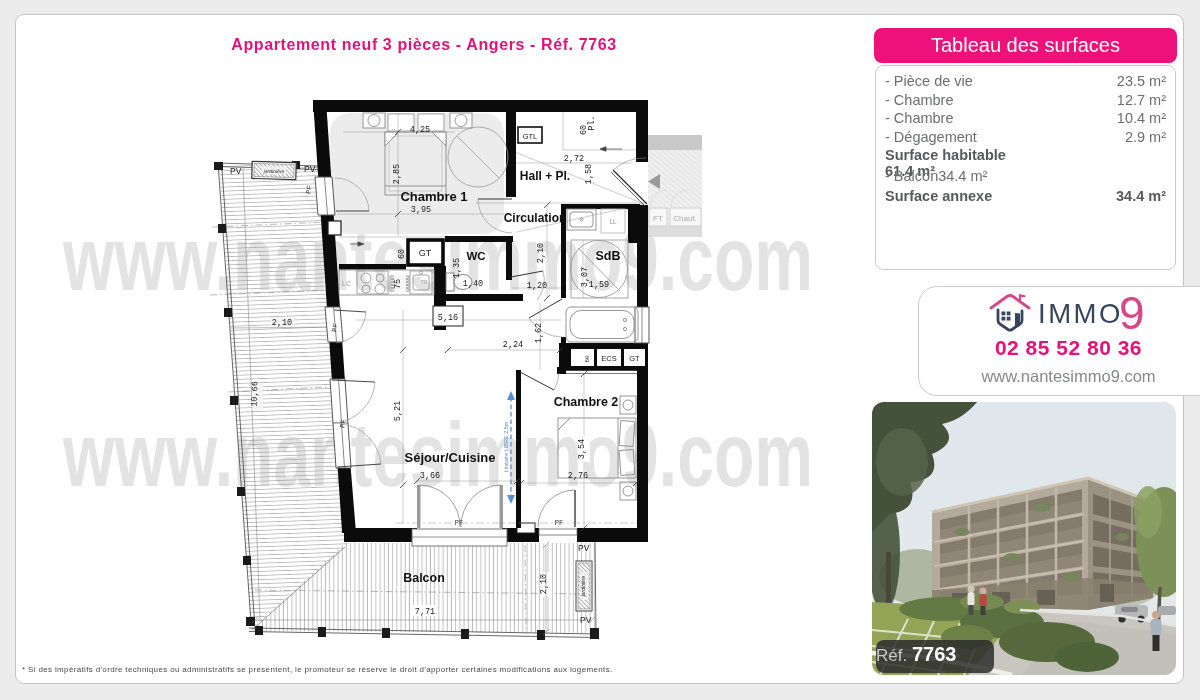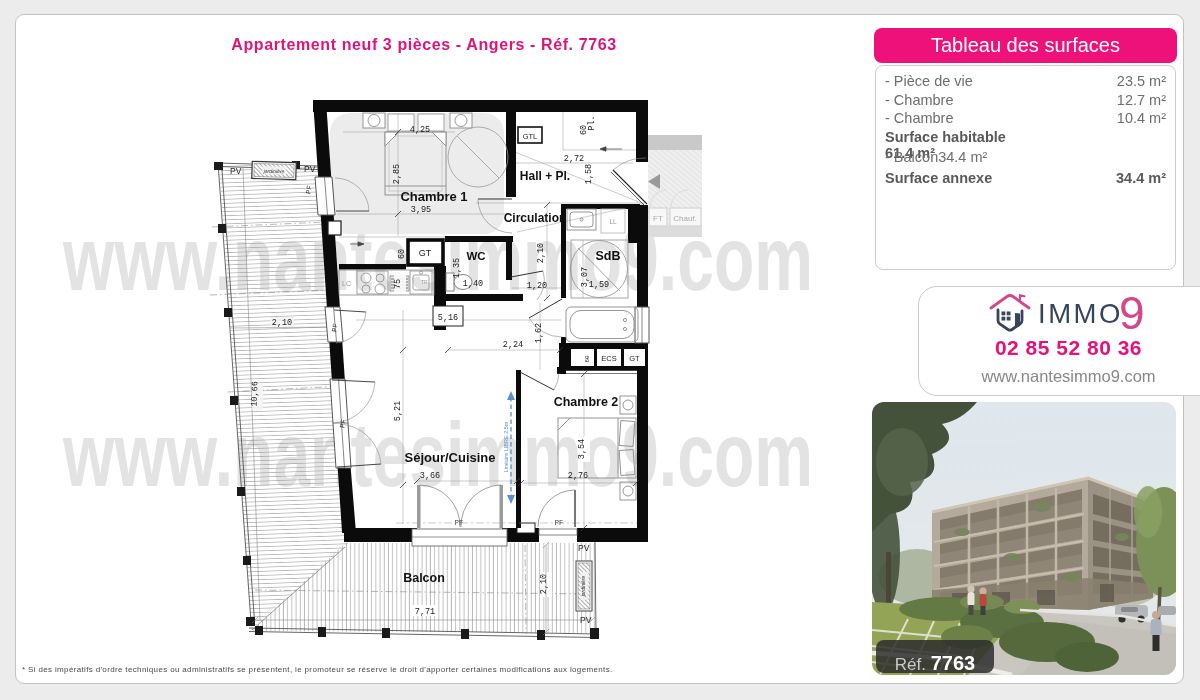--- a/index.html
+++ b/index.html
@@ -513,20 +513,24 @@
         <span>23.5 m²</span>
       </div>
     <div style="display:flex;justify-content:space-between;height:18.6px;">
         <span>- Chambre</span>
         <span>12.7 m²</span>
       </div>
     <div style="display:flex;justify-content:space-between;height:18.6px;">
         <span>- Chambre</span>
         <span>10.4 m²</span>
       </div>
+    <div style="display:flex;justify-content:space-between;height:18.6px;">
+        <span>- Dégagement</span>
+        <span>2.9 m²</span>
+      </div>
     <div style="display:flex;justify-content:space-between;height:20.5px;font-weight:bold;color:#58595b;flex-direction:column;">
         <span>Surface habitable</span>
         <span>61.4 m²</span>
       </div>
     <div style="display:flex;justify-content:flex-start;height:20.5px;">
         <span>- Balcon</span>
         <span>34.4 m²</span>
       </div>
     <div style="display:flex;justify-content:space-between;height:20.5px;font-weight:bold;color:#58595b;">
         <span>Surface annexe</span>
@@ -691,15 +695,15 @@
       <rect x="108.5" y="204" width="5" height="9" fill="#3f3f3f"></rect>
   </g>
 
   <g>
     <circle cx="284" cy="213" r="4" fill="#c8a88f"></circle>
       <rect x="278.5" y="217" width="11" height="17" rx="4" fill="#a9b2bd"></rect>
       <rect x="280.5" y="233" width="7" height="16" fill="#2e2e2e"></rect>
   </g>
 </svg>
 
-<div class="abs" style="left:876px;top:640px;width:118px;height:33px;background:rgba(45,45,45,0.85);border-radius:8px;color:#c9c9c9;font-size:17px;line-height:47px;text-align:center;">Réf.&nbsp;<span style="color:#ffffff;font-weight:bold;font-size:20px;">7763</span></div>
+<div class="abs" style="left:876px;top:640px;width:118px;height:33px;background:rgba(45,45,45,0.85);border-radius:8px;color:#c9c9c9;font-size:17px;line-height:29px;text-align:left;">Réf.&nbsp;<span style="color:#ffffff;font-weight:bold;font-size:20px;">7763</span></div>
 
 <div class="abs" style="left:22px;top:665px;width:780px;font-size:8px;color:#4a4a4a;letter-spacing:0.35px;">* Si des impératifs d'ordre techniques ou administratifs se présentent, le promoteur se réserve le droit d'apporter certaines modifications aux logements.</div>
 
 </body></html>

